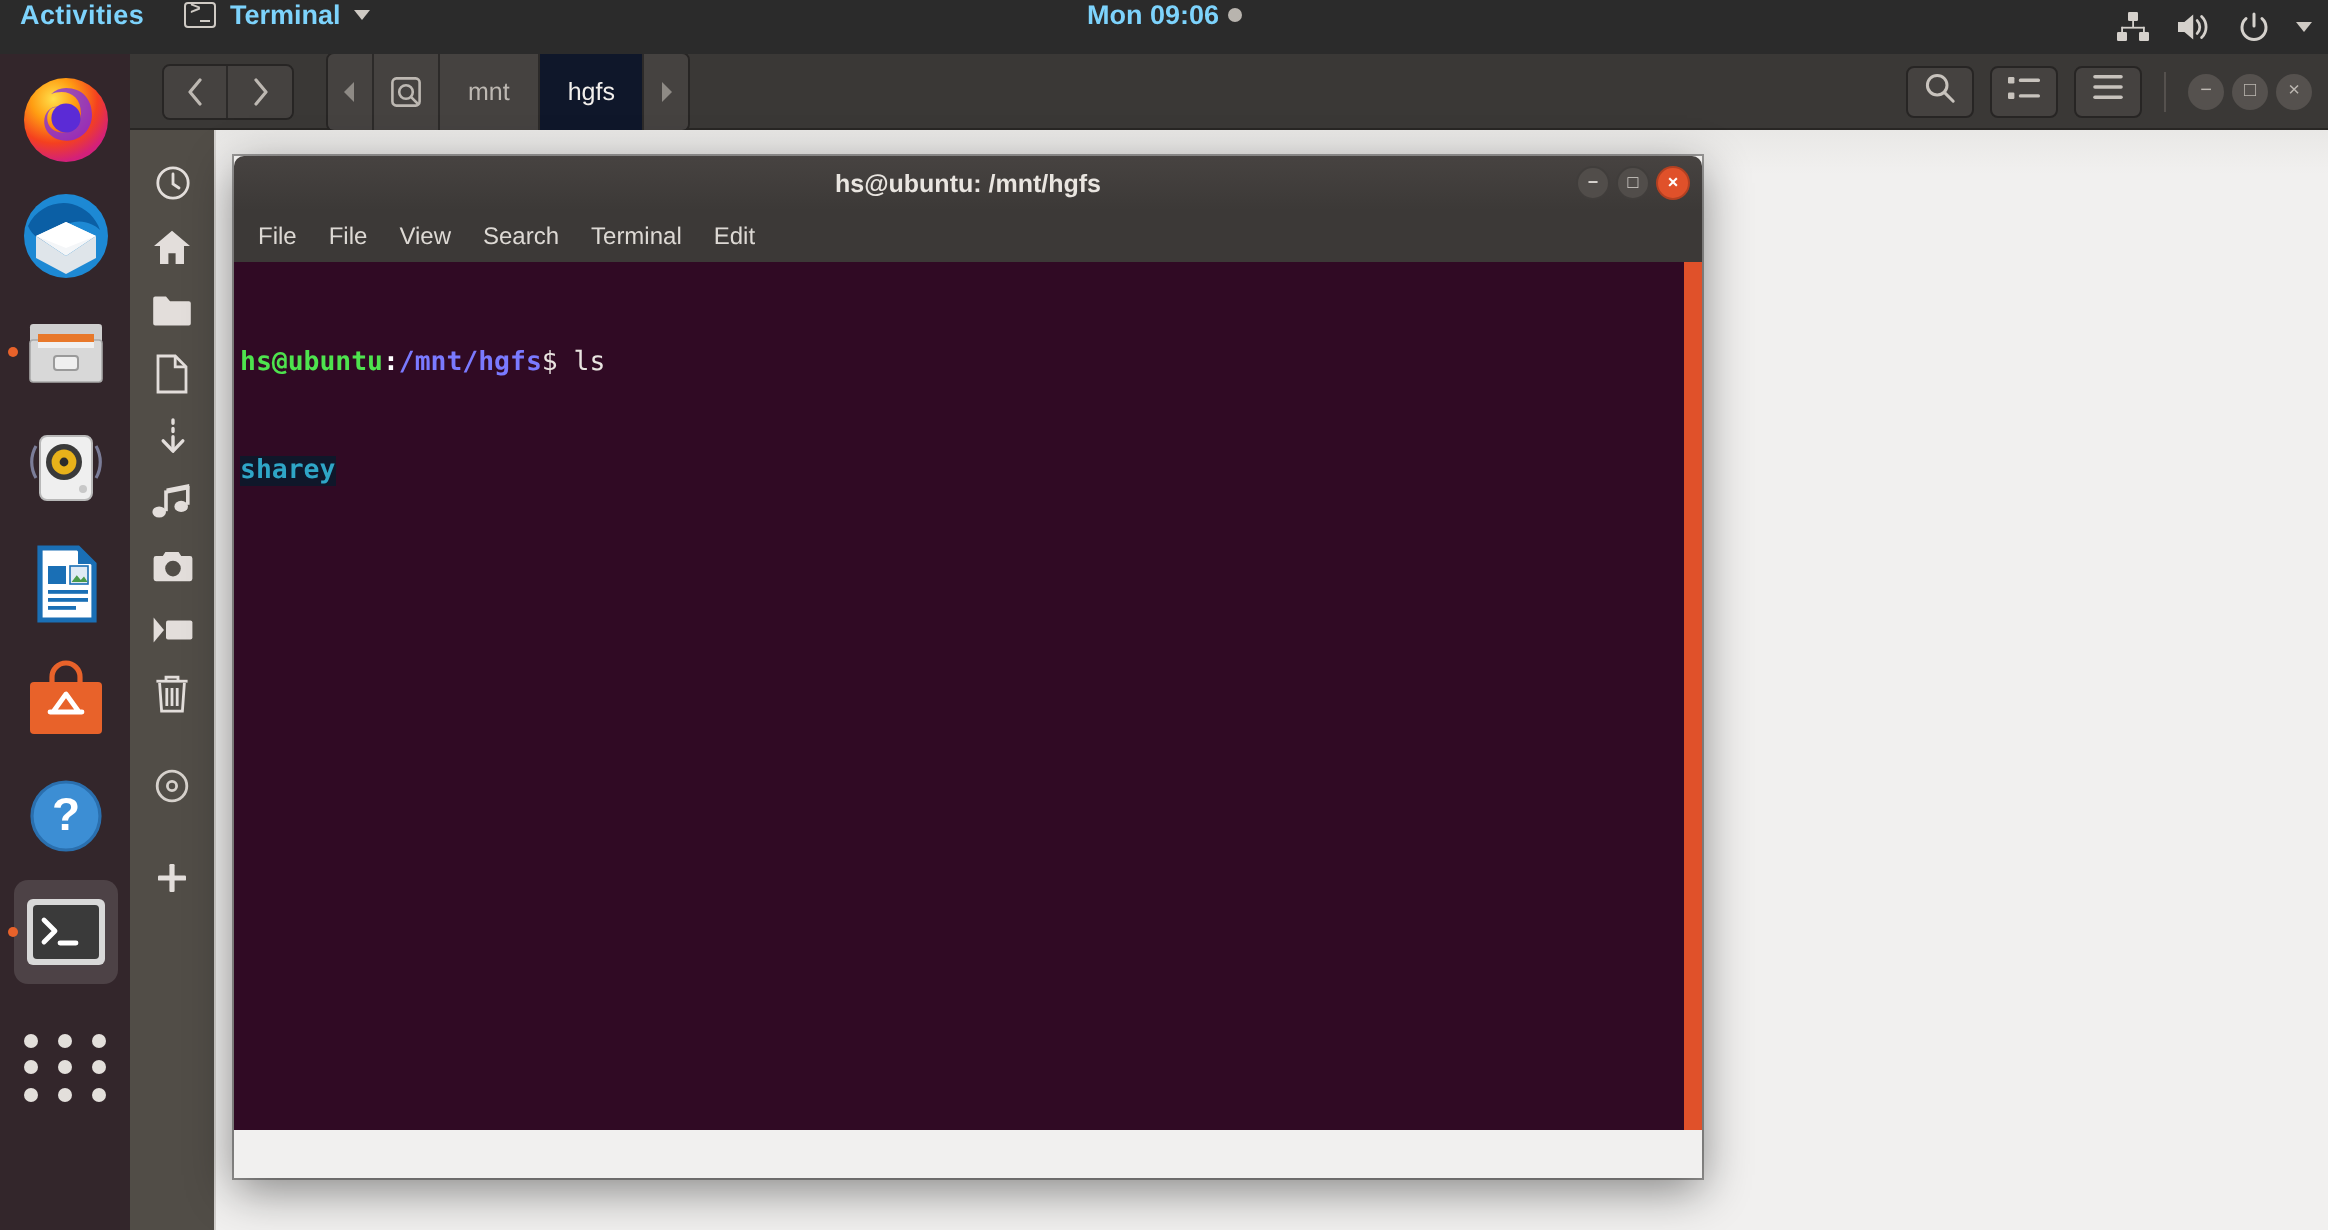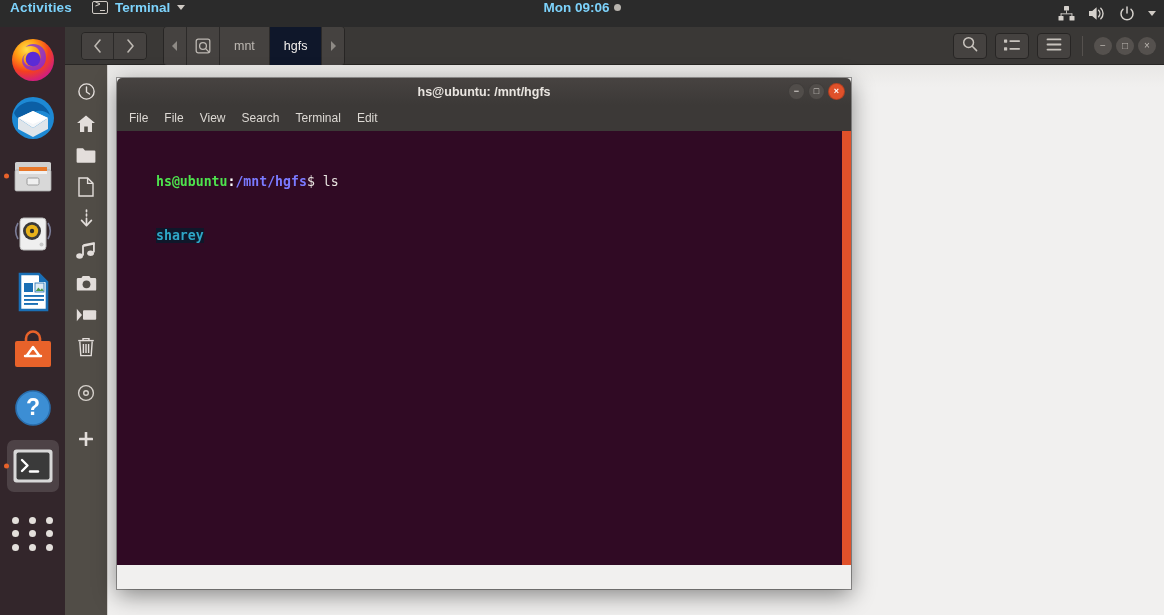--- a/index.html
+++ b/index.html
@@ -220,21 +220,20 @@
     padding: 6px 0 0 2px;
     overflow: hidden;
   }
   #term-lines {
     font-family: "DejaVu Sans Mono", "Liberation Mono", monospace;
     font-size: 13.2px;
     line-height: 18px;
     white-space: pre;
     font-weight: bold;
     padding-left: 1px;
-    margin-left: 36px;
   }
   .c-user { color: #4ee34e; }
   .c-sep  { color: #ffffff; }
   .c-path { color: #7a7aff; }
   .c-txt  { color: #e8e4e0; font-weight: normal; }
   .c-dirow {
     color: #2fa6c7;
     background: #0f172a;
   }
   .cursor {

